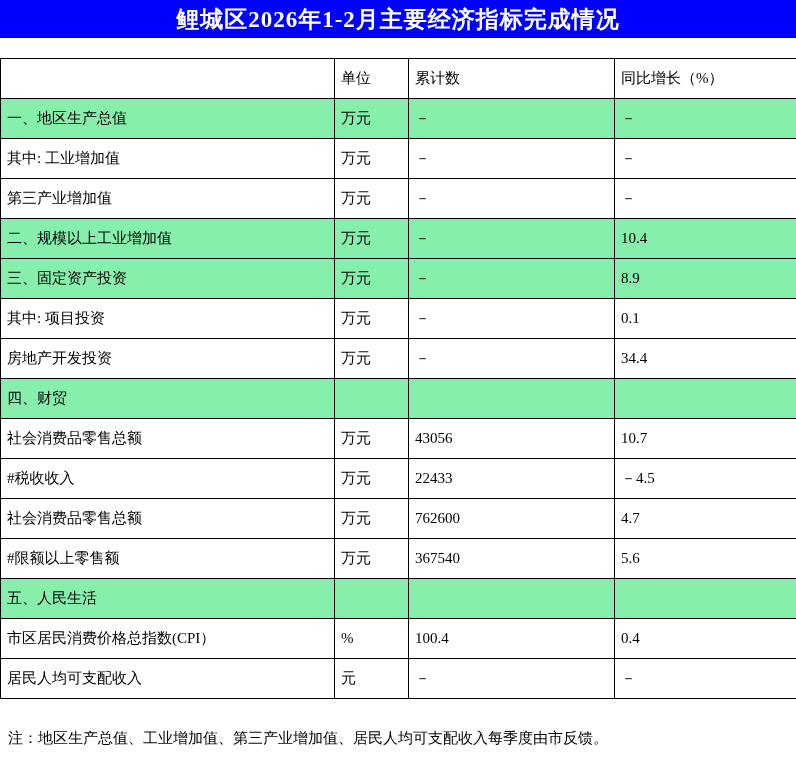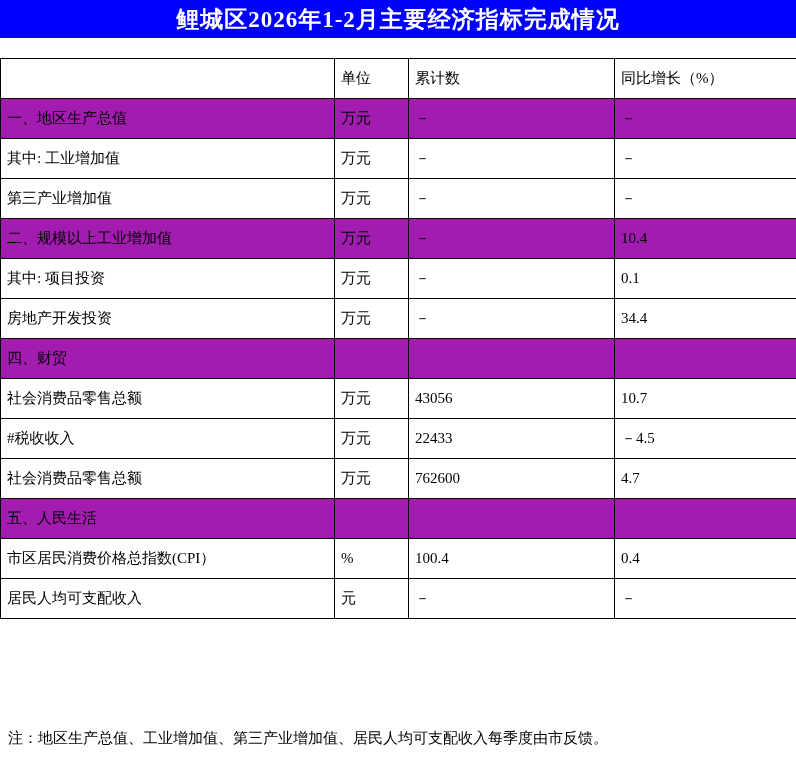--- a/index.html
+++ b/index.html
@@ -71,21 +71,21 @@
     height: 41px;
   }
   .cell-name {
     text-align: left;
     white-space: nowrap;
   }
   .cell-center {
     text-align: left;
   }
   .row-highlight td {
-    background: #a21caf;
+    background: #86efac;
   }
   .row-plain td {
     background: #ffffff;
   }
   
   .ind0 { padding-left: 4px; }
   .ind1 { padding-left: 22px; }
   .ind2 { padding-left: 38px; }
 
   .note {
@@ -139,20 +139,26 @@
             <td class="cell-center">万元</td>
             <td class="cell-center">－</td>
             <td class="cell-center">－</td>
           </tr>
           <tr class="row-highlight">
             <td class="cell-name ind0">二、规模以上工业增加值</td>
             <td class="cell-center">万元</td>
             <td class="cell-center">－</td>
             <td class="cell-center">10.4</td>
           </tr>
+          <tr class="row-highlight">
+            <td class="cell-name ind0">三、固定资产投资</td>
+            <td class="cell-center">万元</td>
+            <td class="cell-center">－</td>
+            <td class="cell-center">8.9</td>
+          </tr>
           <tr class="row-plain">
             <td class="cell-name ind1">其中: 项目投资</td>
             <td class="cell-center">万元</td>
             <td class="cell-center">－</td>
             <td class="cell-center">0.1</td>
           </tr>
           <tr class="row-plain">
             <td class="cell-name ind2">房地产开发投资</td>
             <td class="cell-center">万元</td>
             <td class="cell-center">－</td>
@@ -174,20 +180,26 @@
             <td class="cell-name ind1">#税收收入</td>
             <td class="cell-center">万元</td>
             <td class="cell-center">22433</td>
             <td class="cell-center">－4.5</td>
           </tr>
           <tr class="row-plain">
             <td class="cell-name ind0">社会消费品零售总额</td>
             <td class="cell-center">万元</td>
             <td class="cell-center">762600</td>
             <td class="cell-center">4.7</td>
+          </tr>
+          <tr class="row-plain">
+            <td class="cell-name ind1">#限额以上零售额</td>
+            <td class="cell-center">万元</td>
+            <td class="cell-center">367540</td>
+            <td class="cell-center">5.6</td>
           </tr>
           <tr class="row-highlight">
             <td class="cell-name ind0">五、人民生活</td>
             <td class="cell-center"></td>
             <td class="cell-center"></td>
             <td class="cell-center"></td>
           </tr>
           <tr class="row-plain">
             <td class="cell-name ind1">市区居民消费价格总指数(CPI）</td>
             <td class="cell-center">%</td>

